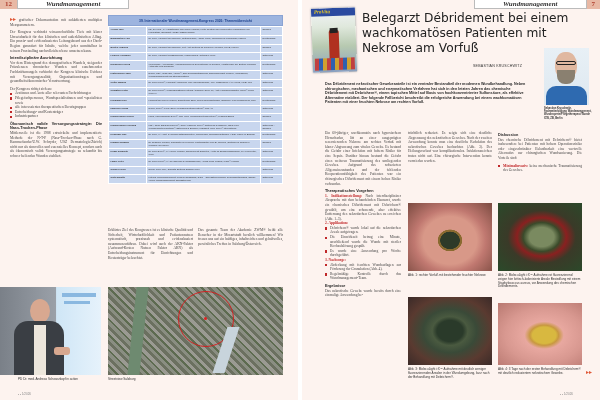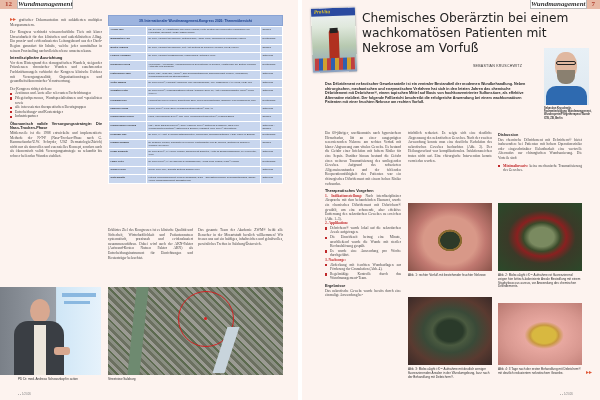--- a/index.html
+++ b/index.html
@@ -3,21 +3,21 @@
 <meta charset="utf-8">
 <style>
 *{box-sizing:border-box;margin:0;padding:0}
 body{width:600px;height:400px;overflow:hidden;background:#fff;font-family:"Liberation Serif",serif;color:#333;position:relative}
 .page{position:absolute;top:0;height:400px;background:#fdf3ef}
 .page.left{left:0;width:324px}
 .page.right{left:302px;width:298px}
 .gutter{position:absolute;left:298px;top:0;width:4px;height:400px;background:#fff}
 .hdr{position:absolute;top:0;height:9px;display:flex;align-items:center;font-size:7px;font-style:italic;font-weight:bold}
 .hdr .num{background:#e8b8a4;color:#b04030;padding:0 5px;height:9px;line-height:9px;font-style:normal}
-.hdr .tit{background:#fff;border:1px solid #bbb;border-top:none;padding:0 0;height:9px;line-height:8px;color:#333;font-family:"Liberation Serif",serif}
+.hdr .tit{background:#fff;border:1px solid #bbb;border-top:none;padding:0 28px;height:9px;line-height:8px;color:#333;font-family:"Liberation Serif",serif}
 .txt{position:absolute;font-size:3.6px;line-height:4.6px;color:#444;text-align:justify}
 .txt p{margin-bottom:3px}
 .txt h4{font-family:"Liberation Sans",sans-serif;font-size:3.8px;font-weight:bold;color:#222;margin-top:2px}
 .txt ul{list-style:none}
 .txt li{position:relative;padding-left:5px}
 .txt li:before{content:"";position:absolute;left:0;top:1.5px;width:2.2px;height:2.2px;background:#c0282a}
 .red{color:#c0282a;font-weight:bold}
 .arrow{color:#e05a3a;font-size:6px;font-weight:bold;font-family:"DejaVu Sans",sans-serif}
 table.kongress{position:absolute;left:108px;top:15px;width:175px;border-collapse:collapse;background:#c8d6ee;font-family:"Liberation Sans",sans-serif;font-size:2.3px;color:#333}
 table.kongress caption{background:#9db4df;color:#1a3e8a;font-weight:bold;font-size:3.3px;padding:2.5px 0;border:1px solid #8aa3d3}
@@ -187,21 +187,21 @@
 </div>
 
 <div class="img" style="left:312px;top:8px;width:44px;height:64px;background:linear-gradient(180deg,#f2f4f8 0%,#dfe8dc 30%,#b7c9b0 60%,#8aa0c0 100%);box-shadow:0 0 2px #888;transform:rotate(-2deg)">
   <div style="position:absolute;left:0;top:0;width:44px;height:8px;background:#2a4aa0"></div>
   <div style="position:absolute;left:3px;top:1px;font-size:5px;font-weight:bold;font-style:italic;color:#f0d020;font-family:'Liberation Serif',serif">ProVita</div>
   <div style="position:absolute;left:17px;top:22px;width:10px;height:34px;background:#b03020;border-radius:2px"></div>
   <div style="position:absolute;left:18px;top:20px;width:8px;height:5px;background:#222"></div>
   <div style="position:absolute;left:2px;top:50px;width:40px;height:12px;background:repeating-linear-gradient(90deg,#c04040 0 4px,#3060b0 4px 8px,#d0a030 8px 12px)"></div>
 </div>
 
-<div class="title" style="width:210px">Chemisches Oberärztin bei einem wachkomatösen Patienten mit Nekrose am Vorfuß</div>
+<div class="title" style="width:210px">Belegarzt Débridement bei einem wachkomatösen Patienten mit Nekrose am Vorfuß</div>
 <div class="author">SEBASTIAN KRUSCHWITZ</div>
 <div class="lead">Das Débridement nekrotischer Gewebeanteile ist ein zentraler Bestandteil der modernen Wundbehandlung. Neben chirurgischen, mechanischen und enzymatischen Verfahren hat sich in den letzten Jahren das chemische Débridement mit Debrichem®, einem topischen Mittel auf Basis von hochkonzentrierter Sulfonsäure, als effektive Alternative etabliert. Der folgende Fallbericht beschreibt die erfolgreiche Anwendung bei einem wachkomatösen Patienten mit einer feuchten Nekrose am rechten Vorfuß.</div>
 
 <div class="img" style="left:544px;top:48px;width:45px;height:57px;background:linear-gradient(180deg,#e8f0f6 0%,#dde8f0 100%)">
   <div style="position:absolute;left:11px;top:4px;width:22px;height:28px;border-radius:45%;background:#e0b8a0"></div>
   <div style="position:absolute;left:12px;top:13px;width:20px;height:4px;border:1px solid #222;border-radius:2px"></div>
   <div style="position:absolute;left:13px;top:22px;width:18px;height:14px;border-radius:0 0 8px 8px;background:#8a8070"></div>
   <div style="position:absolute;left:2px;top:38px;width:41px;height:19px;border-radius:10px 10px 0 0;background:#2e6ab0"></div>
 </div>
 <div class="cap" style="left:544px;top:107px;width:50px;font-size:2.6px;line-height:3.2px;font-weight:bold">Sebastian Kruschwitz, Fachweiterbildung Wundmanagement, Wundexperte/Pflegetherapeut Wunde ICW, ZB, Berlin</div>

